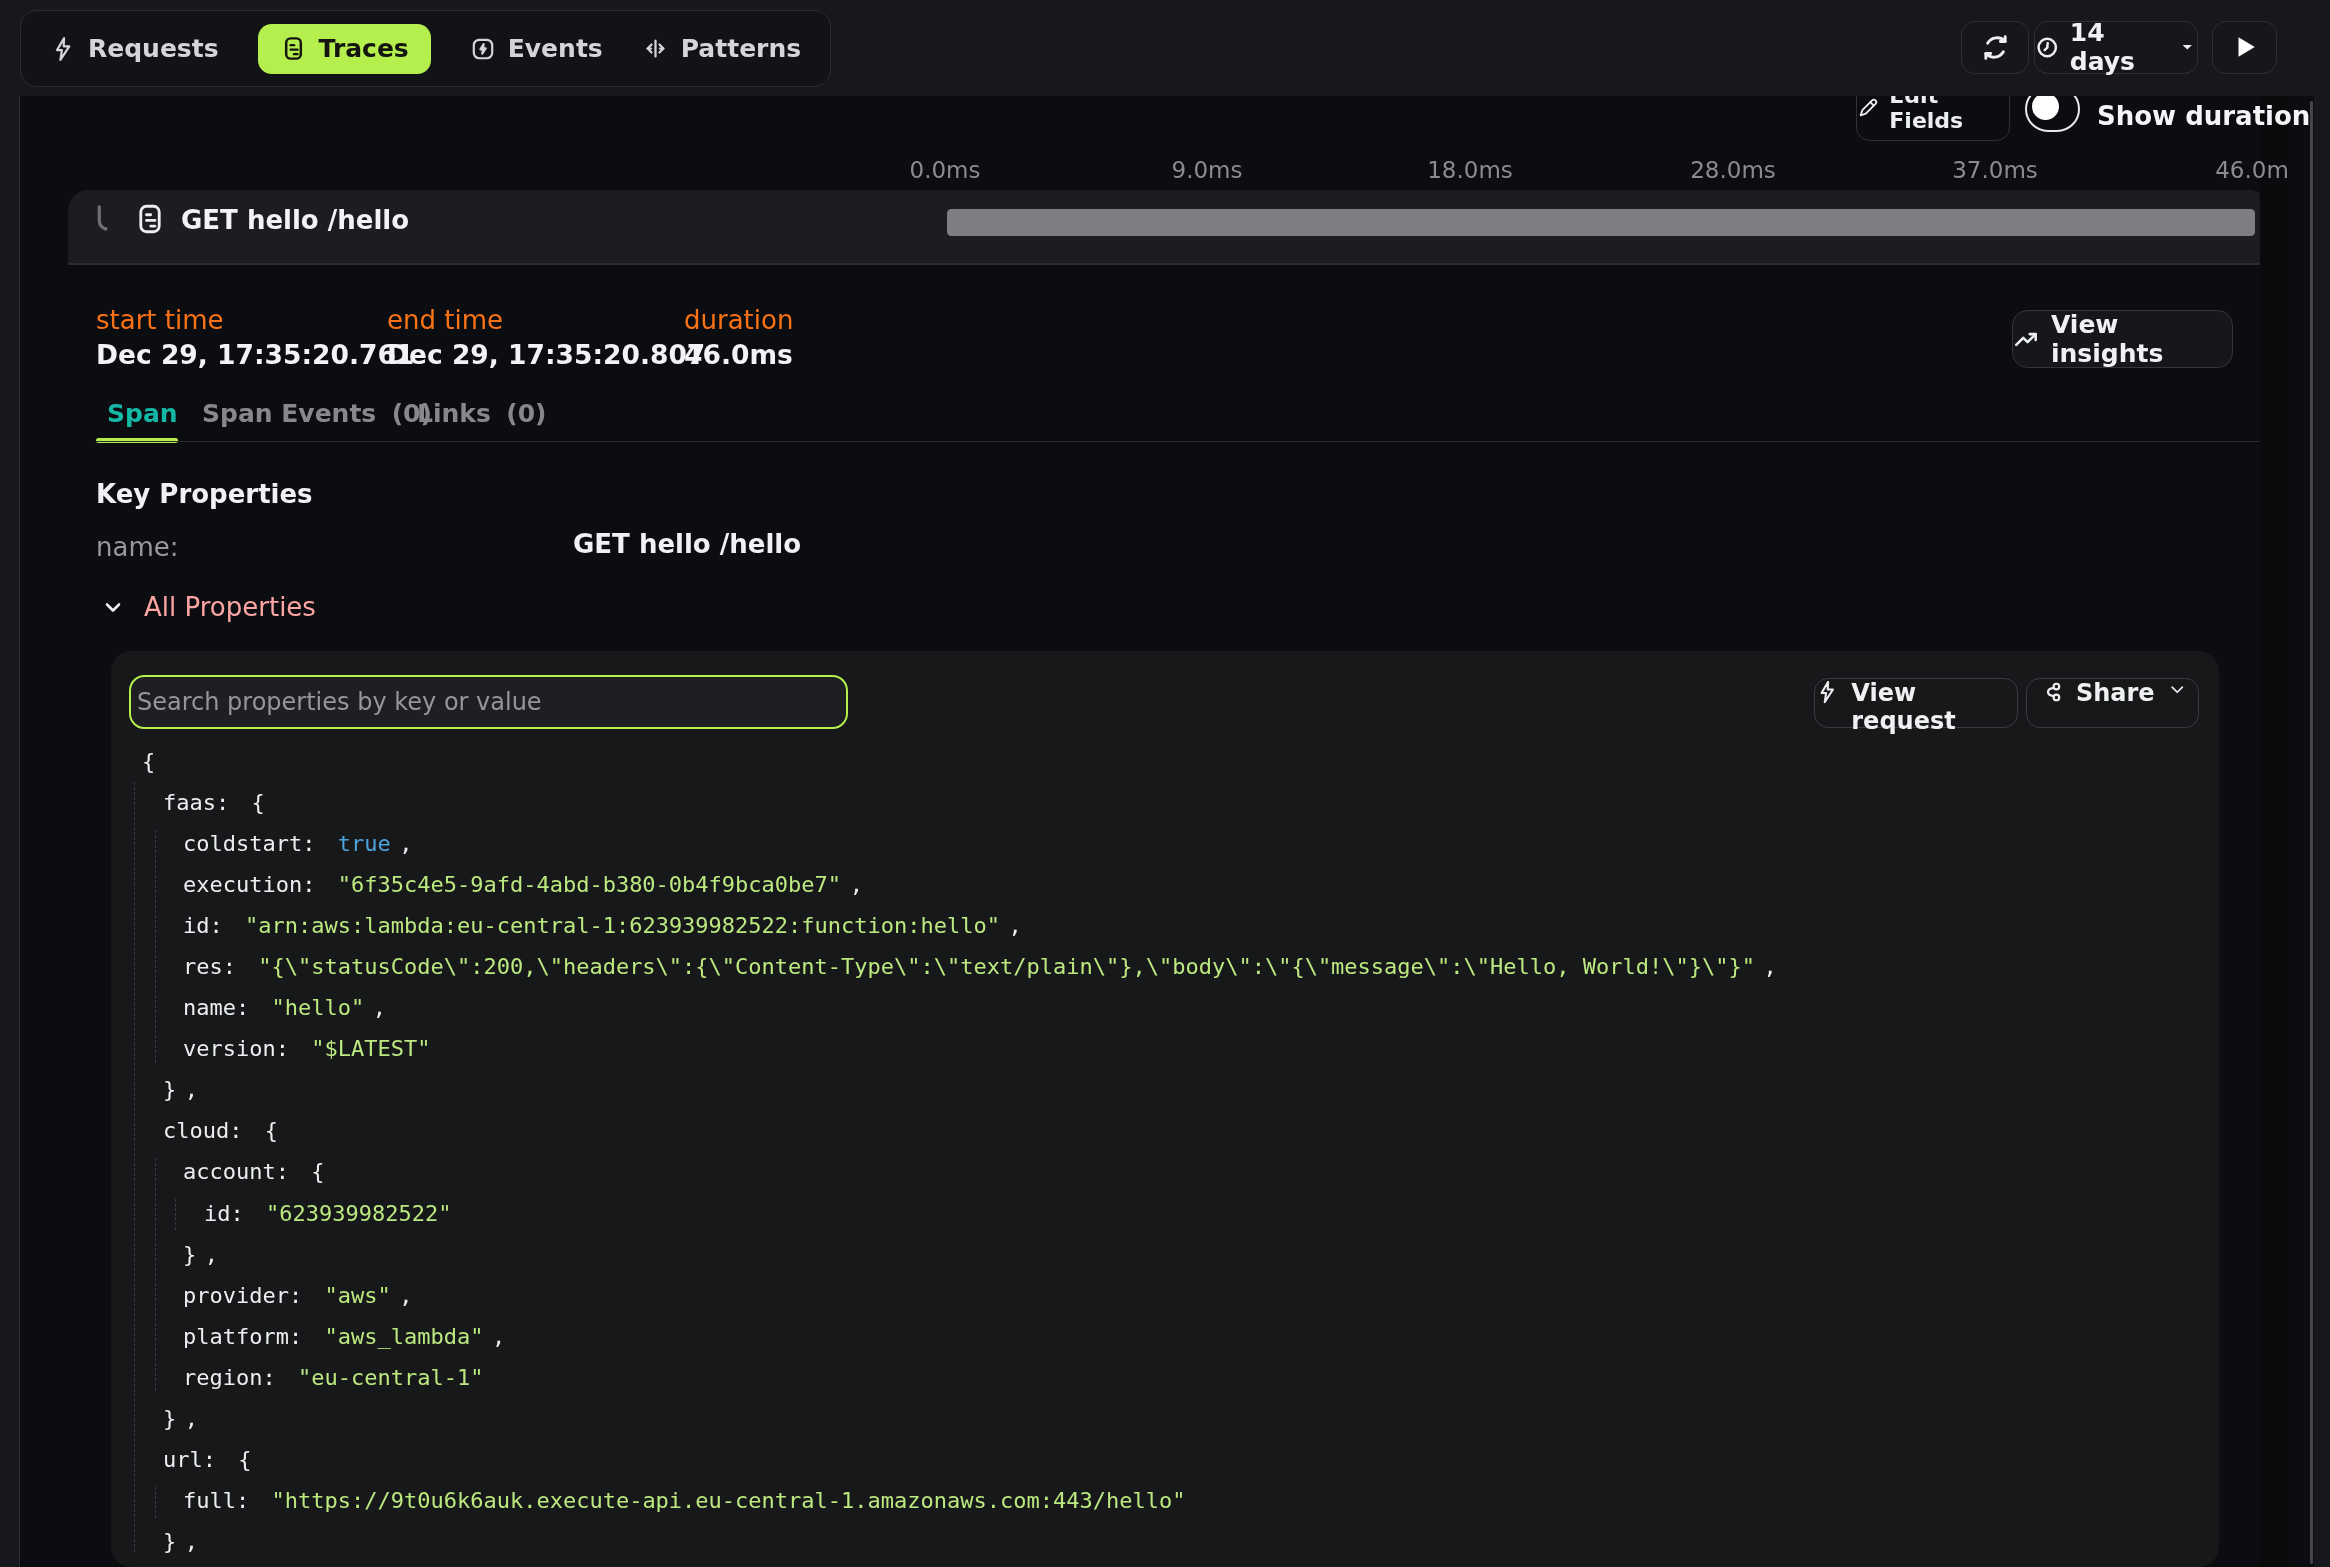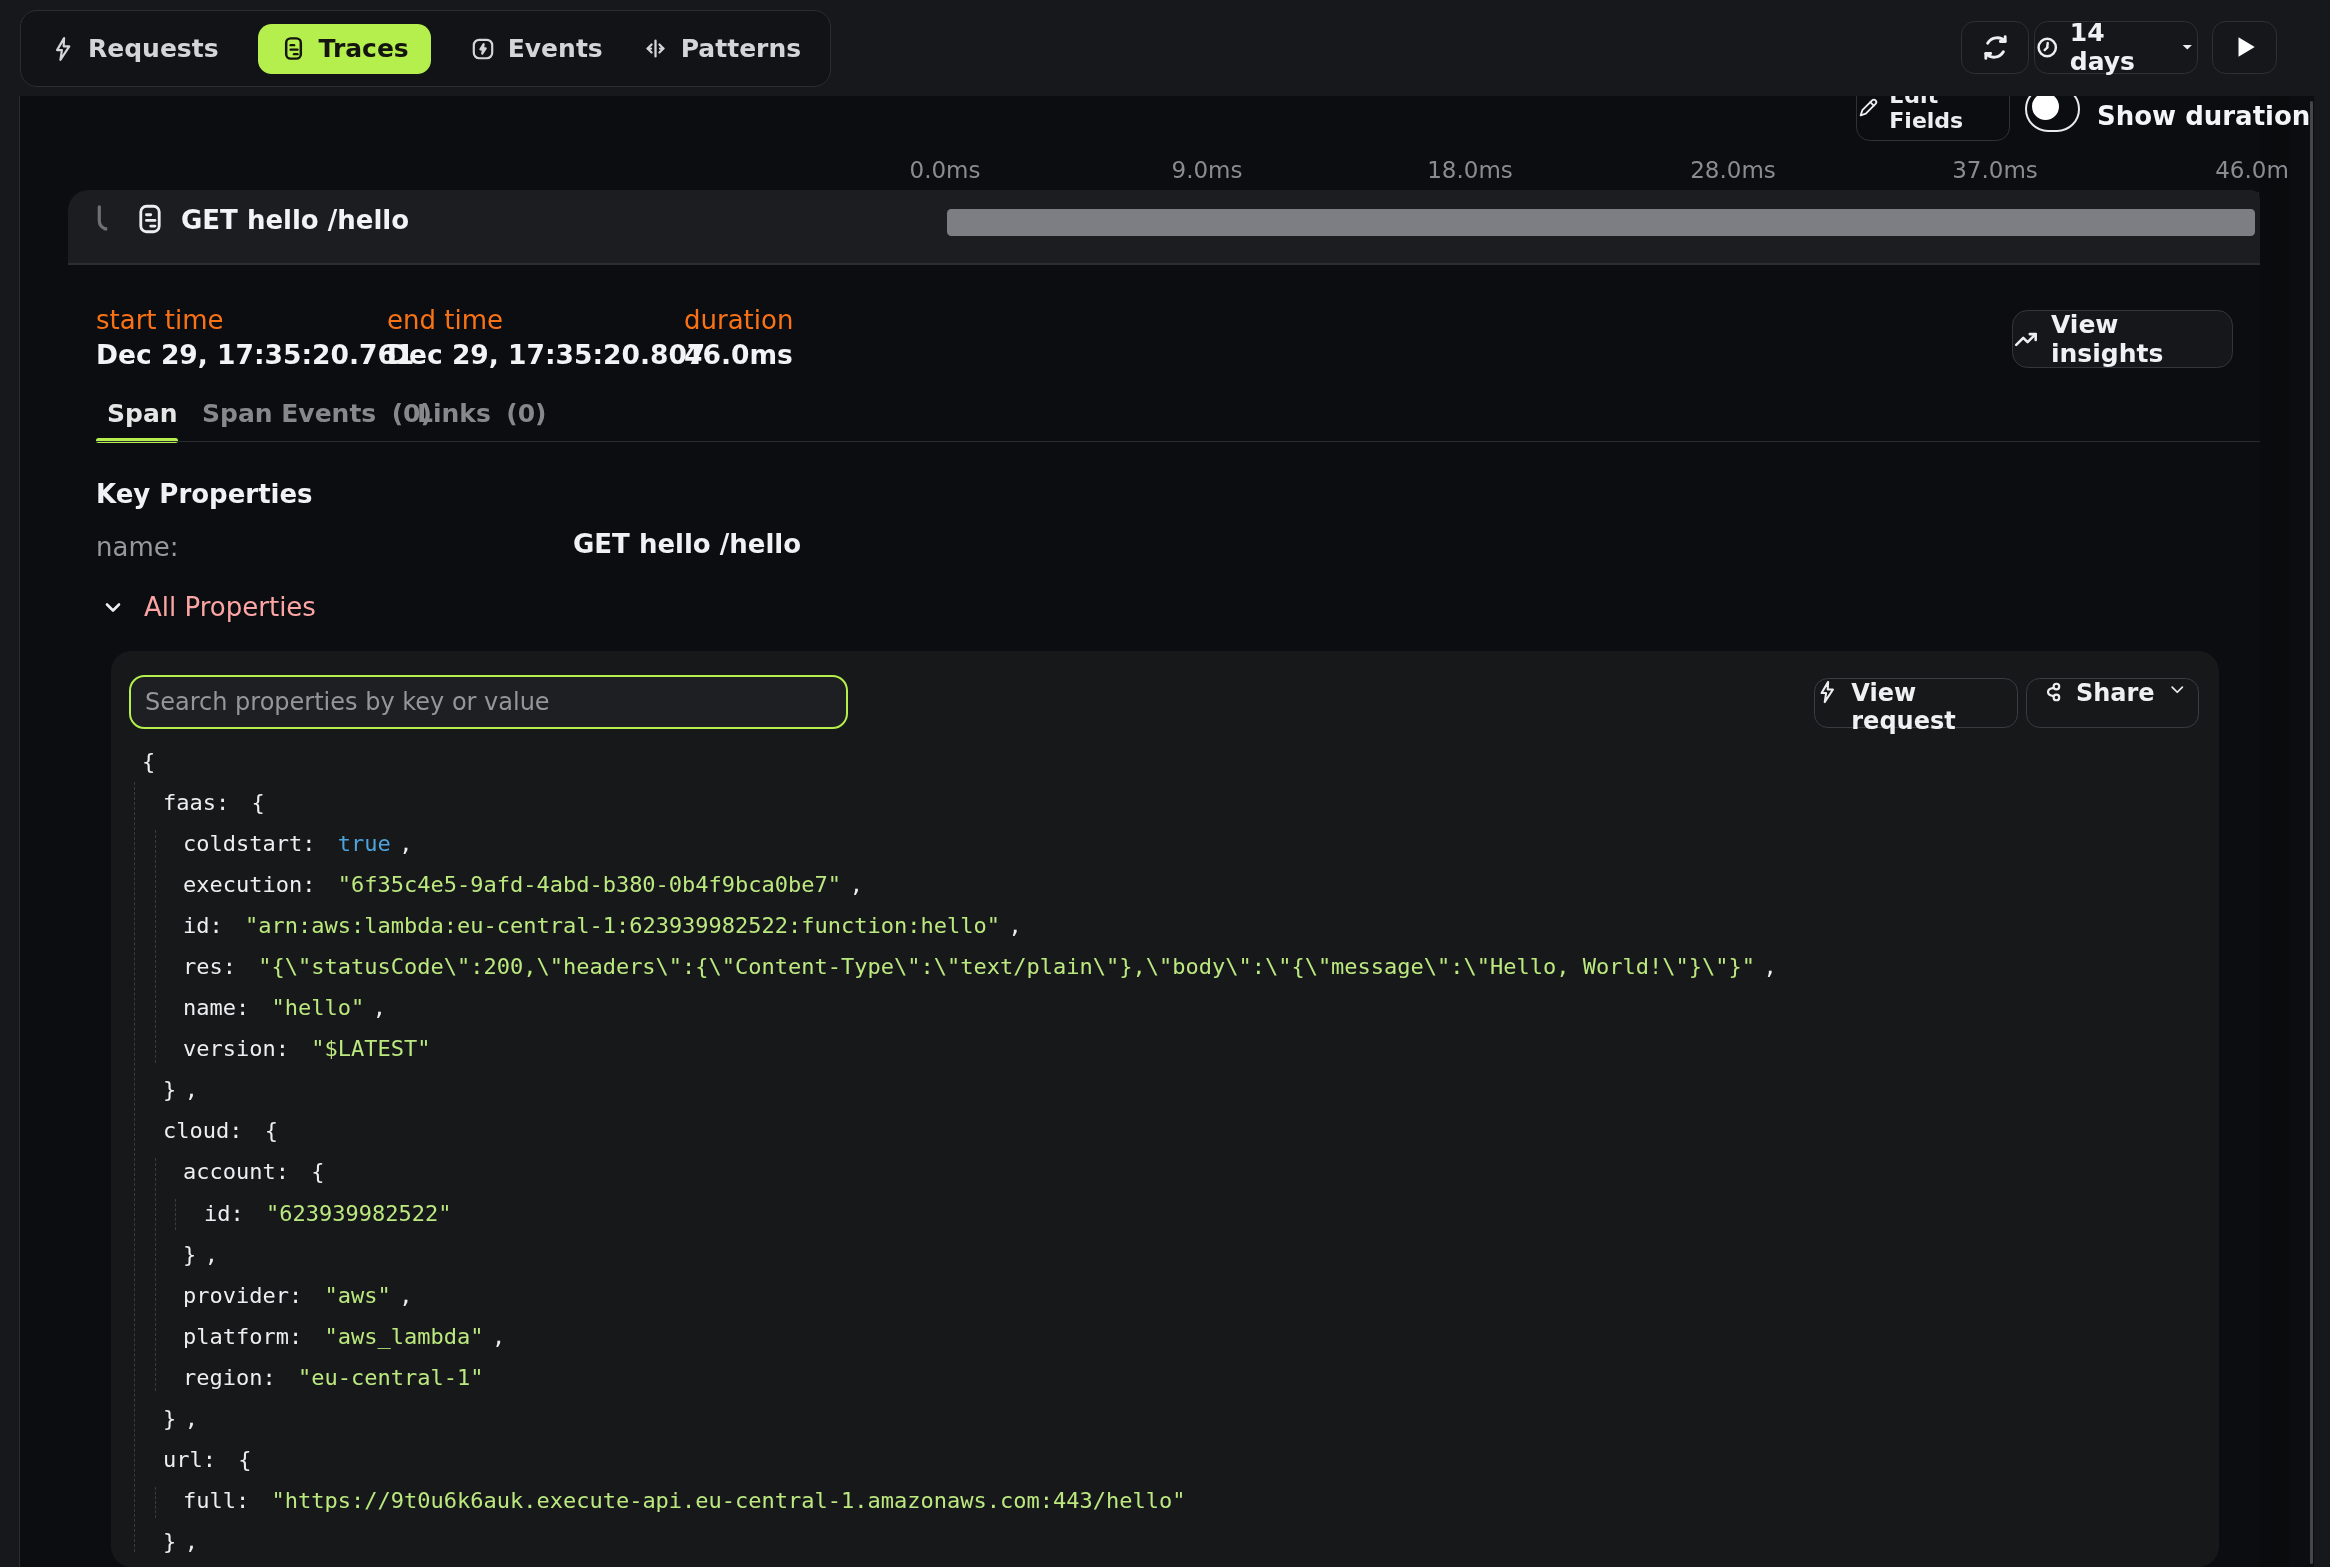--- a/index.html
+++ b/index.html
@@ -44,35 +44,35 @@
 
   
   .metalabel{position:absolute;top:305px;font-size:26px;color:#f97316;}
   .metaval{position:absolute;top:339px;font-size:26.5px;font-weight:700;color:#f2f3f5;white-space:nowrap;}
   .insights{position:absolute;left:2012px;top:310px;width:221px;height:58px;box-sizing:border-box;
             border:1.7px solid #35363c;border-radius:15.4px;background:#16171a;
             display:flex;align-items:center;justify-content:center;gap:12px;font-size:25px;font-weight:600;color:#f0f1f3;}
 
   
   .dtab{position:absolute;top:399px;display:flex;gap:15.4px;font-size:25px;font-weight:600;color:#87888d;}
-  .dtab.active{color:#e5e5e5;}
+  .dtab.active{color:#14b8a6;}
   .tabline{position:absolute;left:96px;top:438px;width:82px;height:5.1px;background:#b4ef4e;border-radius:2.6px;}
   .tabdivider{position:absolute;left:96px;top:441px;width:2164px;height:0.9px;background:#2a2b30;}
 
   .keyprops{position:absolute;left:96px;top:479px;font-size:26px;font-weight:700;}
   .namelabel{position:absolute;left:96px;top:532px;font-size:26px;color:#97989d;}
   .nameval{position:absolute;left:573px;top:529px;font-size:26px;font-weight:700;}
   .allprops{position:absolute;left:101px;top:592px;display:flex;align-items:center;gap:19px;
             font-size:26px;font-weight:400;color:#fca5a5;}
 
   
   .panel{position:absolute;left:111px;top:651px;width:2108px;height:916px;background:#17181a;border-radius:20.5px;}
   .search{position:absolute;left:129px;top:675px;width:719px;height:54px;box-sizing:border-box;
           border:2.6px solid #b4ef4e;border-radius:15.4px;background:#1d1f23;color:#e8e9ec;
-          font-size:24px;font-family:"DejaVu Sans","Liberation Sans",sans-serif;padding:0 14px;outline:none;}
+          font-size:24px;font-family:"DejaVu Sans","Liberation Sans",sans-serif;padding:0 6px;outline:none;}
   .search::placeholder{color:#95969b;}
   .panelbtn{position:absolute;top:678px;height:50px;box-sizing:border-box;border:1.7px solid #3b3c42;border-radius:13.7px;
             background:transparent;display:flex;align-items:flex-start;justify-content:center;gap:12px;
             font-size:24px;font-weight:600;color:#eef0f2;}
 
   
   .jline{position:absolute;height:41px;line-height:41px;font-family:"DejaVu Sans Mono","Liberation Mono",monospace;
          font-size:22px;color:#eceef0;white-space:pre;}
   .tok{display:inline-block;}
   .tok + .tok{margin-left:8.6px;}

